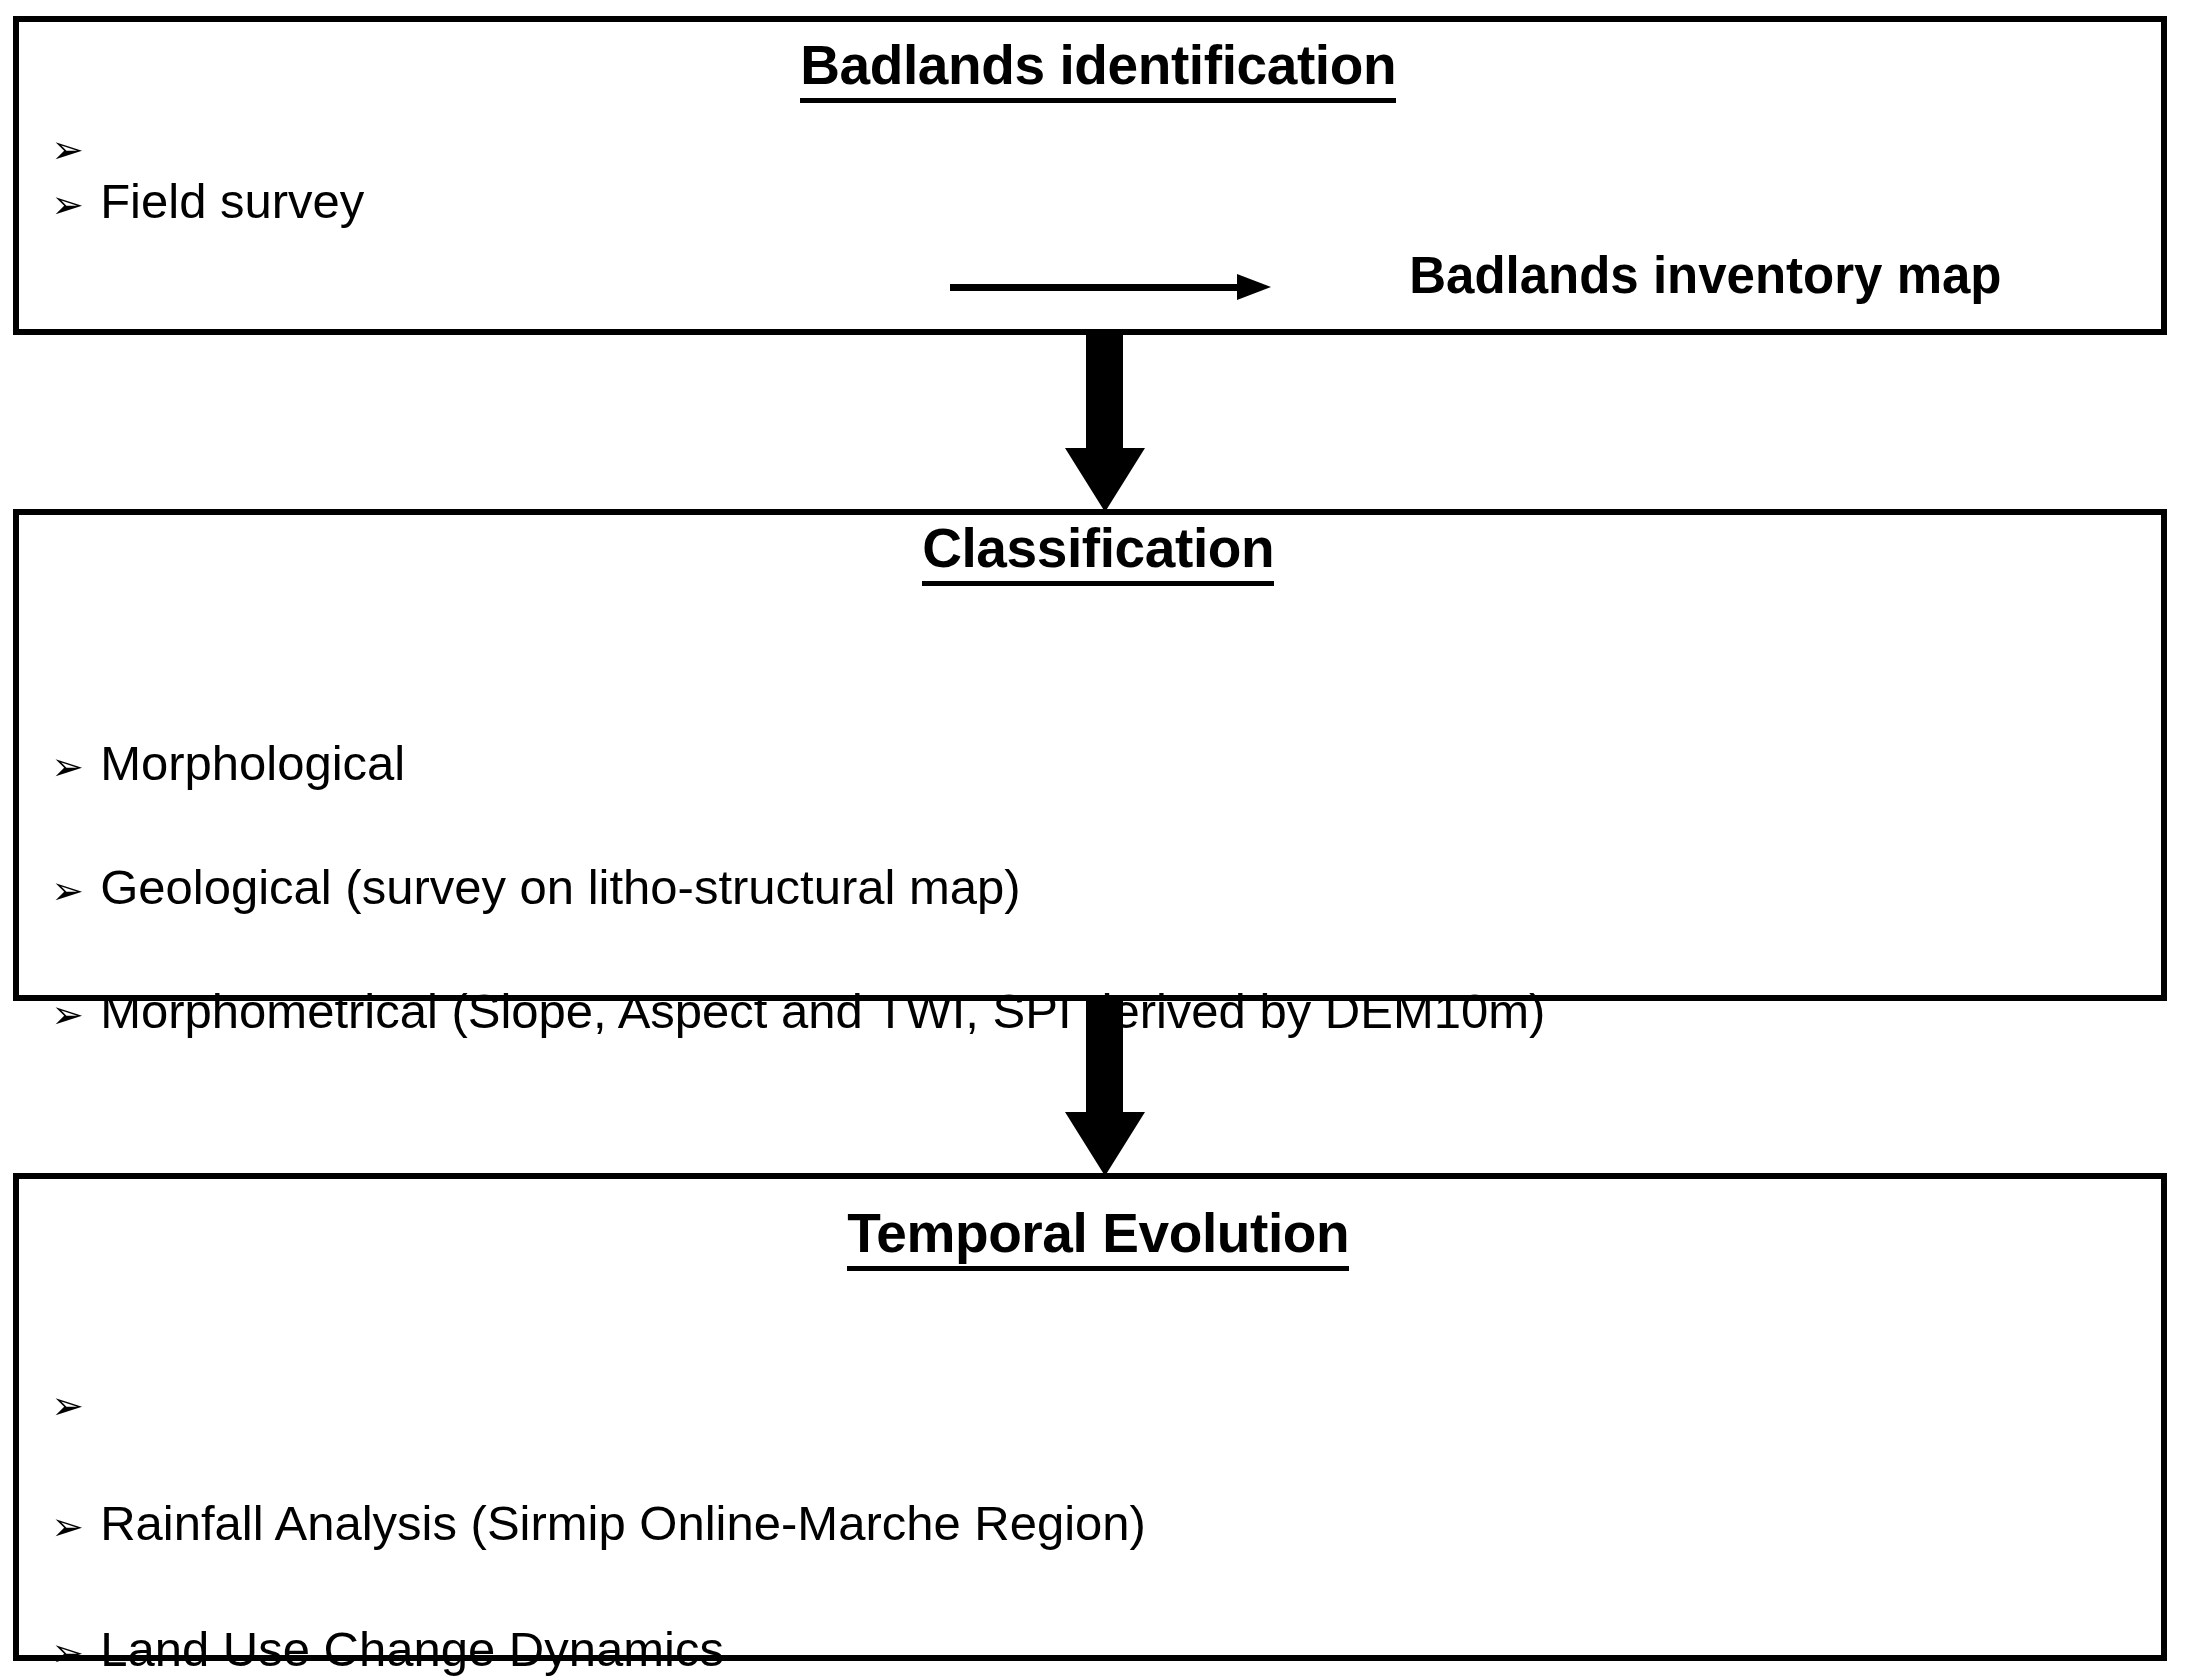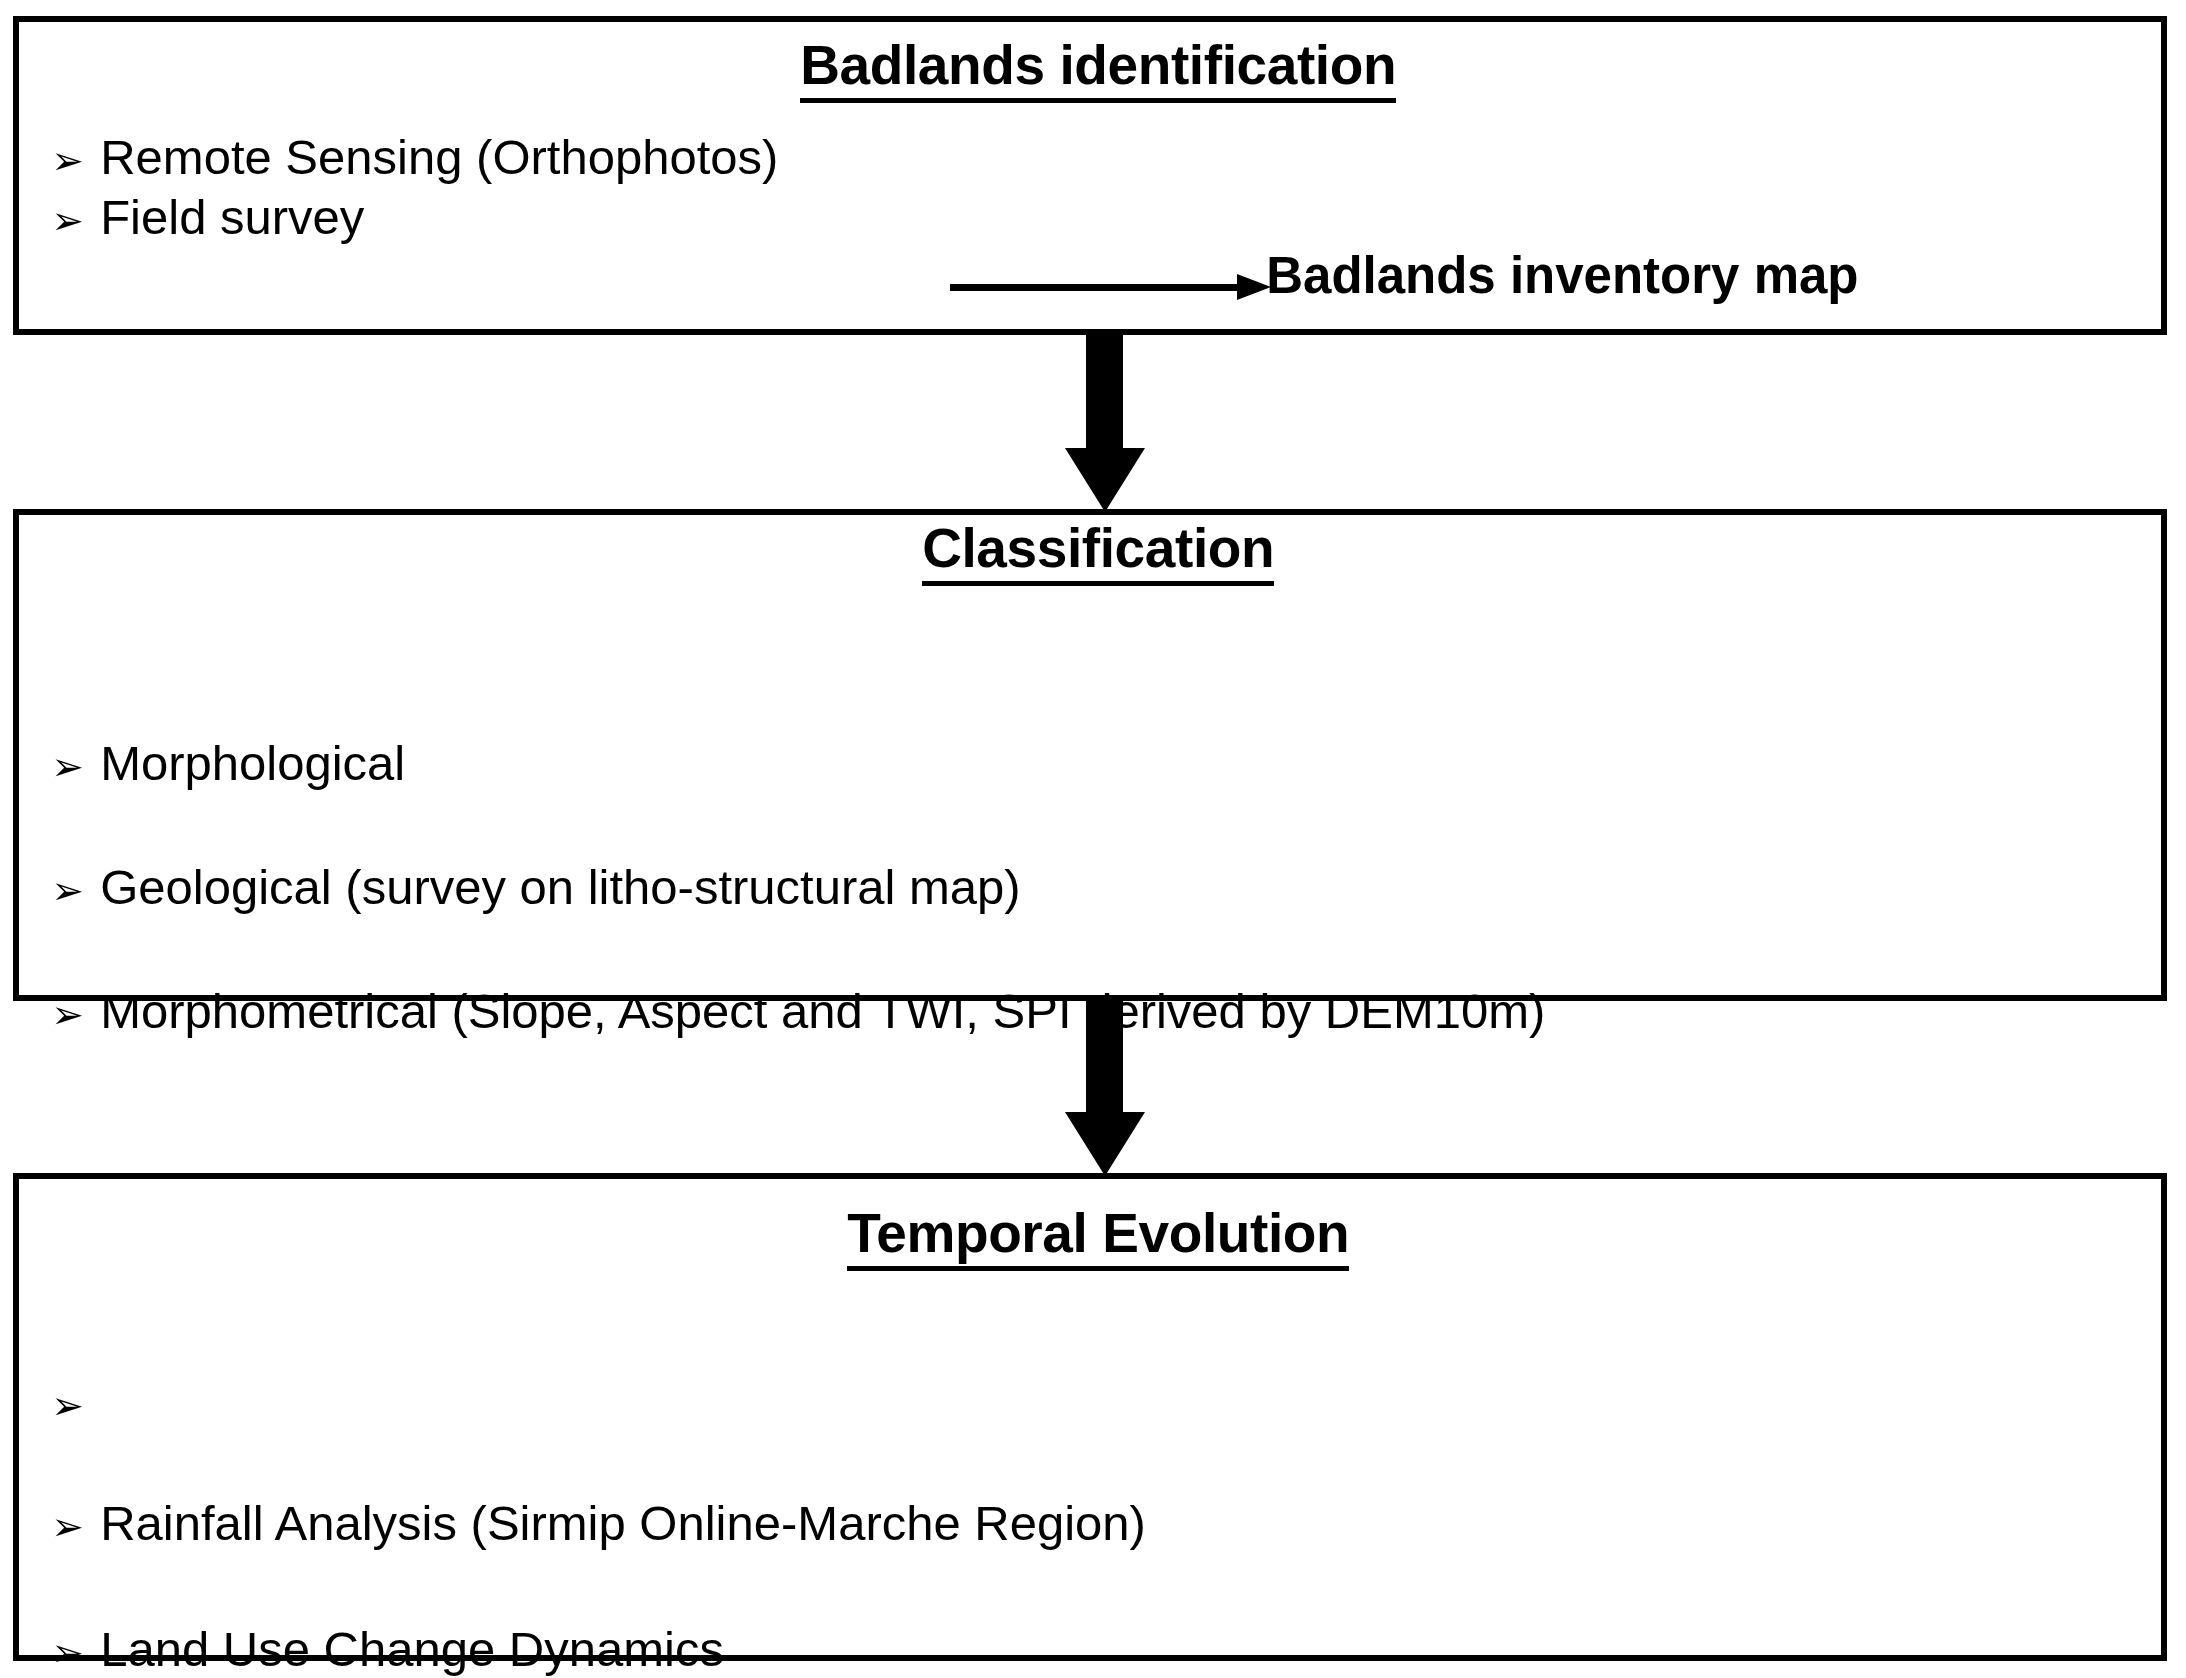--- a/index.html
+++ b/index.html
@@ -111,21 +111,21 @@
     left: 287px;
     top: 0;
     width: 0;
     height: 0;
     border-top: 13.2px solid transparent;
     border-bottom: 13.2px solid transparent;
     border-left: 34px solid #000000;
   }
   #inventory-label {
     position: absolute;
-    left: 1247px;
+    left: 1390px;
     top: 228px;
     font-size: 51px;
     font-weight: bold;
     line-height: 1;
     white-space: nowrap;
   }
 
   
   .block-arrow {
     position: absolute;
@@ -162,21 +162,20 @@
 
   <div class="flow-box" id="box-identification">
 
     <div class="box-title">
       <span>Badlands identification</span>
     </div>
 
     <div class="bullet-list" id="ident-bullets">
       <div class="bullet-row">
         <span class="bullet-marker">➢</span>
-        <span class="bullet-text">Remote Sensing (Orthophotos)</span>
       </div>
       <div class="bullet-row">
         <span class="bullet-marker">➢</span>
         <span class="bullet-text">Field survey</span>
       </div>
     </div>
 
     <div id="inventory-arrow">
       <div class="shaft"></div>
       <div class="head"></div>

